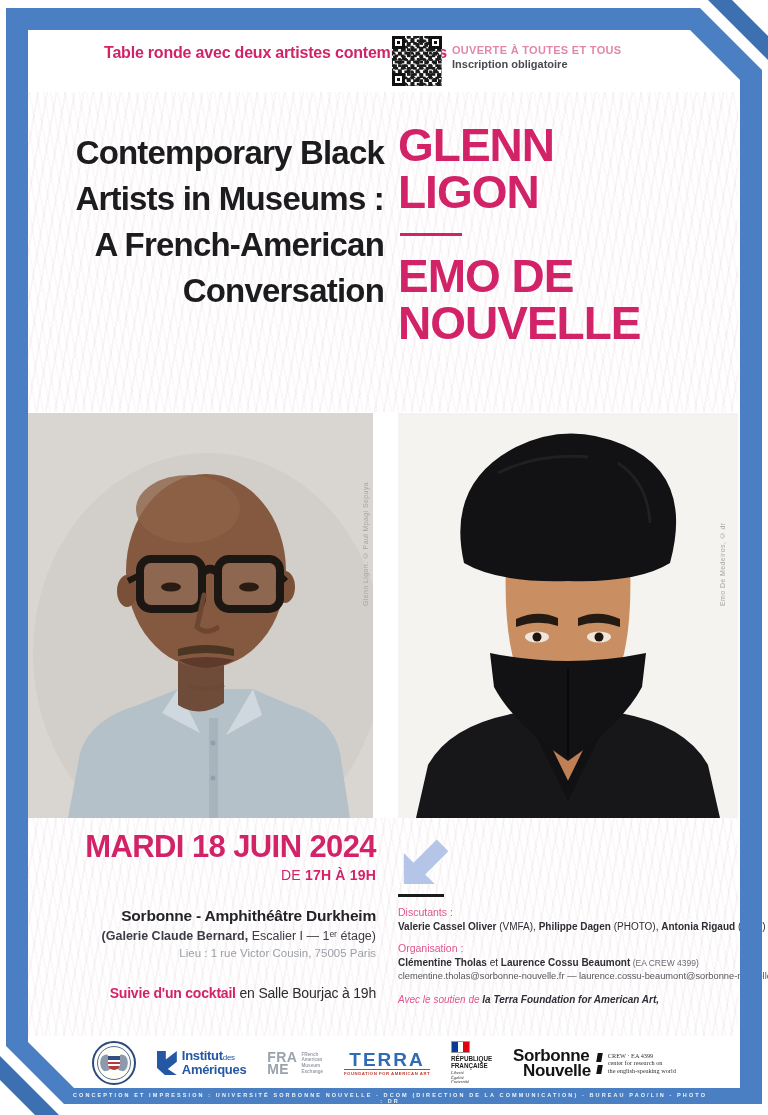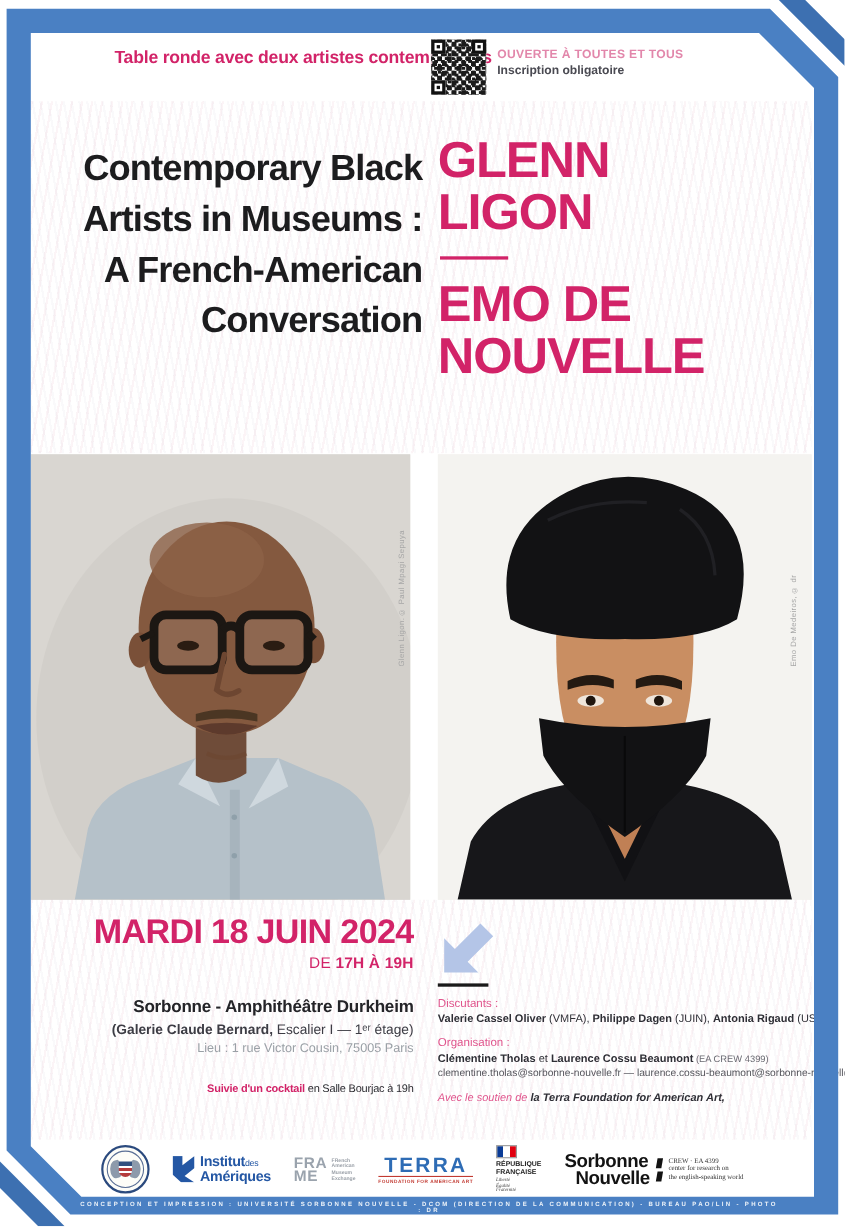--- a/index.html
+++ b/index.html
@@ -39,21 +39,21 @@
   
   .pattern-bottom{left:28px;top:818px;width:710px;height:218px;}
   .left-col{left:46px;top:830px;width:330px;text-align:right;}
   .date{font-size:31px;font-weight:800;color:#d22368;letter-spacing:-0.6px;line-height:34px;}
   .time{font-size:14px;color:#d22368;margin-top:3px;letter-spacing:0.2px;}
   .time b{font-weight:800;}
   .venue{font-size:15.5px;font-weight:800;color:#242428;margin-top:24px;letter-spacing:-0.2px;}
   .venue-detail{font-size:12.5px;color:#3c3c44;margin-top:4px;}
   .venue-detail b{font-weight:800;}
   .address{font-size:11.5px;color:#9aa0a6;margin-top:4px;}
-  .cocktail{font-size:10px;color:#2b2b30;margin-top:26px;letter-spacing:-0.2px;}
+  .cocktail{font-size:14px;color:#2b2b30;margin-top:26px;letter-spacing:-0.2px;}
   .cocktail b{color:#d22368;font-weight:800;}
   .arrow{left:398px;top:824px;}
   .right-col{left:398px;top:894px;width:338px;}
   .rule{width:46px;height:3px;background:#1a1a1a;margin-bottom:9px;}
   .sec-label{font-size:10.5px;color:#e0558d;margin-bottom:2px;}
   .sec-body{font-size:10px;color:#2e2e35;line-height:13px;white-space:nowrap;}
   .sec-body b{font-weight:800;}
   .sec-body .small{font-size:8.5px;color:#6a6a72;}
   .emails{font-size:9.3px;color:#55555c;line-height:13px;white-space:nowrap;}
   .support{font-size:10px;color:#2e2e35;line-height:13px;margin-top:10px;font-style:italic;}
@@ -195,21 +195,21 @@
   </div>
 
   <svg class="abs arrow" width="62" height="62" viewBox="0 0 64 64" aria-hidden="true">
     <path d="M6,62 V30 L16,40 L40,16 L52,28 L28,52 L38,62 Z" fill="#b4c5e7"></path>
   </svg>
 
   <div class="abs right-col">
     <div class="rule"></div>
     <div class="sec-label">Discutants :</div>
     <div class="sec-body">
-      <b>Valerie Cassel Oliver</b><span> (VMFA), </span><b>Philippe Dagen</b><span> (JUIN), </span><b>Antonia Rigaud</b><span> (USN)</span>
+      <b>Valerie Cassel Oliver</b><span> (VMFA), </span><b>Philippe Dagen</b><span> (PHOTO), </span><b>Antonia Rigaud</b><span> (USN)</span>
     </div>
     <div class="sec-label mt8">Organisation :</div>
     <div class="sec-body">
       <b>Clémentine Tholas</b><span> et </span><b>Laurence Cossu Beaumont</b><span class="small"> (EA CREW 4399)</span>
     </div>
     <div class="emails">clementine.tholas@sorbonne-nouvelle.fr  —  laurence.cossu-beaumont@sorbonne-nouvelle.fr</div>
     <div class="support">
       <div><span class="lead">Avec le soutien de </span><b>la Terra Foundation for American Art,</b></div>
     </div>
   </div>

